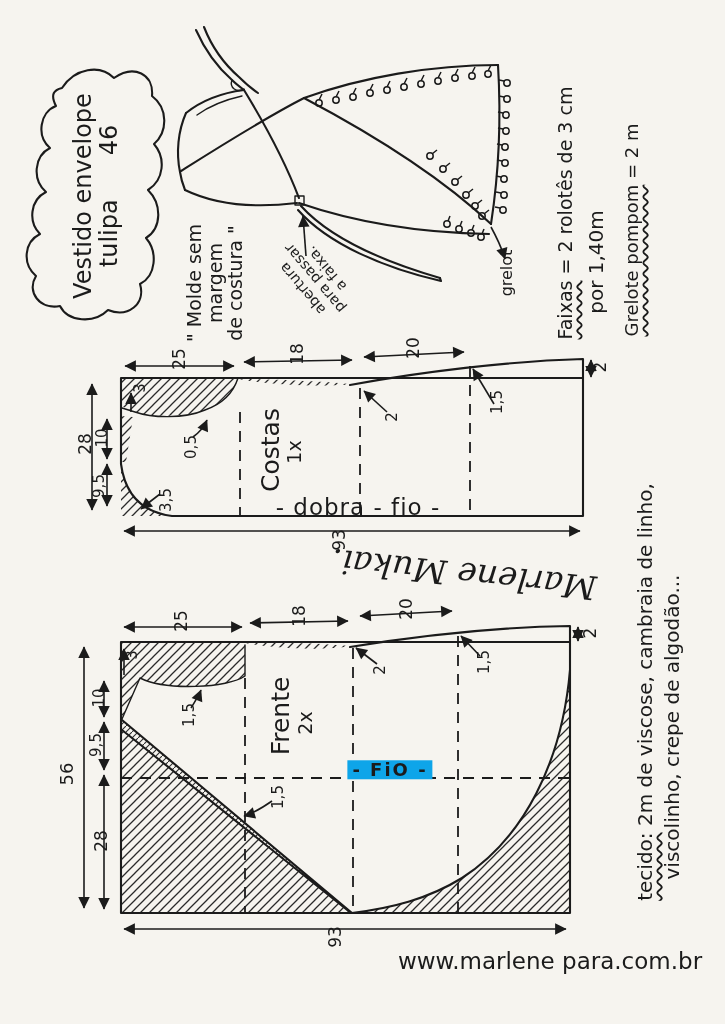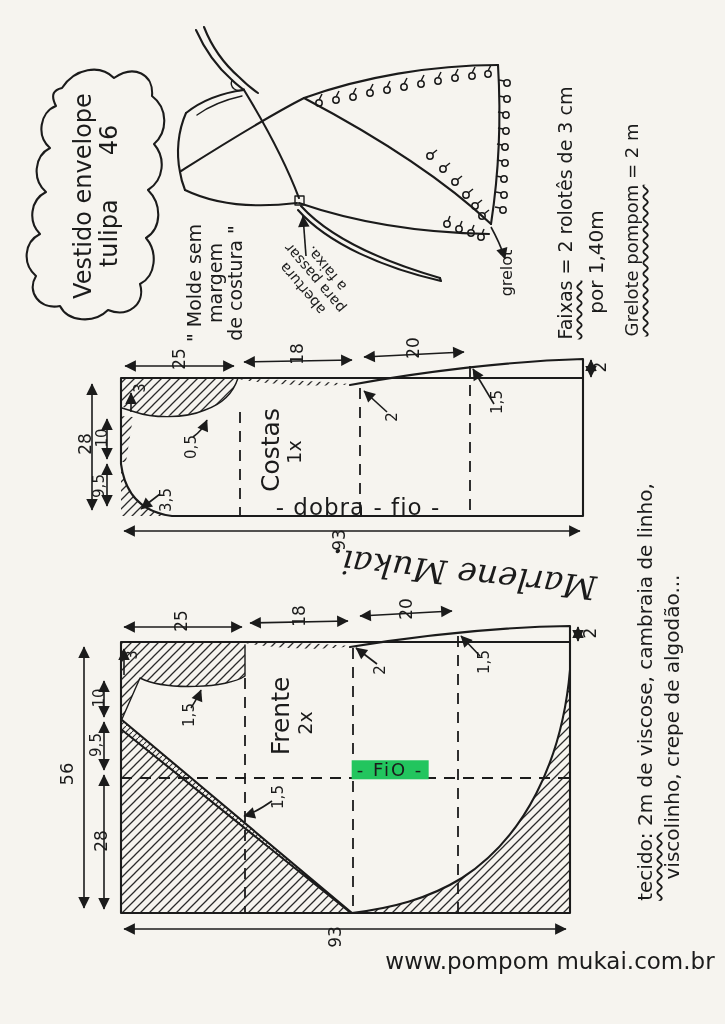--- a/index.html
+++ b/index.html
@@ -14,21 +14,21 @@
   .h1{fill:url(#h1);stroke:none;}
   .h2{fill:url(#h2);stroke:none;}
   .pom{fill:none;stroke:#1b1b1b;stroke-width:1.5;}
   .lbl{position:absolute;white-space:nowrap;line-height:1.08;transform:translate(-50%,-50%);}
   .r90{transform:translate(-50%,-50%) rotate(-90deg);}
   .r130{transform:translate(-50%,-50%) rotate(-130deg);}
   .r186{transform:translate(-50%,-50%) rotate(186deg);}
   .center{text-align:center;}
   .wavy{text-decoration:underline wavy 1.5px;text-underline-offset:4px;}
   .sig{font-family:"DejaVu Serif",serif;font-style:italic;}
-  .mask{background:#22c55e;padding:0 5px;}
+  .mask{background:#0ea5e9;padding:0 5px;font-weight:bold;}
 </style>
 </head>
 <body>
 
 <div class="page">
 
 <svg width="725" height="1024" viewBox="0 0 725 1024">
   <defs>
     <marker id="ah" viewBox="0 0 10 10" refX="9" refY="5" markerWidth="8" markerHeight="8" orient="auto-start-reverse">
       <path d="M0.5,0.5 L9.5,5 L0.5,9.5 Z" fill="#1b1b1b"></path>
@@ -223,15 +223,15 @@
 <div class="lbl r90" style="left:280px;top:716px;font-size:25px;">Frente</div>
 <div class="lbl r90" style="left:305px;top:723px;font-size:19px;">2x</div>
 <div class="lbl mask" style="left:390px;top:770px;font-size:18px;letter-spacing:2px;">- FiO -</div>
 
 <div class="lbl r90" style="left:646px;top:692px;font-size:20px;">
   <span class="wavy">tecido:</span><span> 2m de viscose, cambraia de linho,</span>
 </div>
 <div class="lbl r90" style="left:673px;top:727px;font-size:20px;">viscolinho, crepe de algodão...</div>
 
 <div class="lbl r186 sig" style="left:464px;top:574px;font-size:33px;">Marlene Mukai.</div>
-<div class="lbl" style="left:550px;top:961px;font-size:23px;">www.pompom mukai.com.br</div>
+<div class="lbl" style="left:550px;top:961px;font-size:23px;">www.marlene para.com.br</div>
 
 </div>
 
 </body></html>

